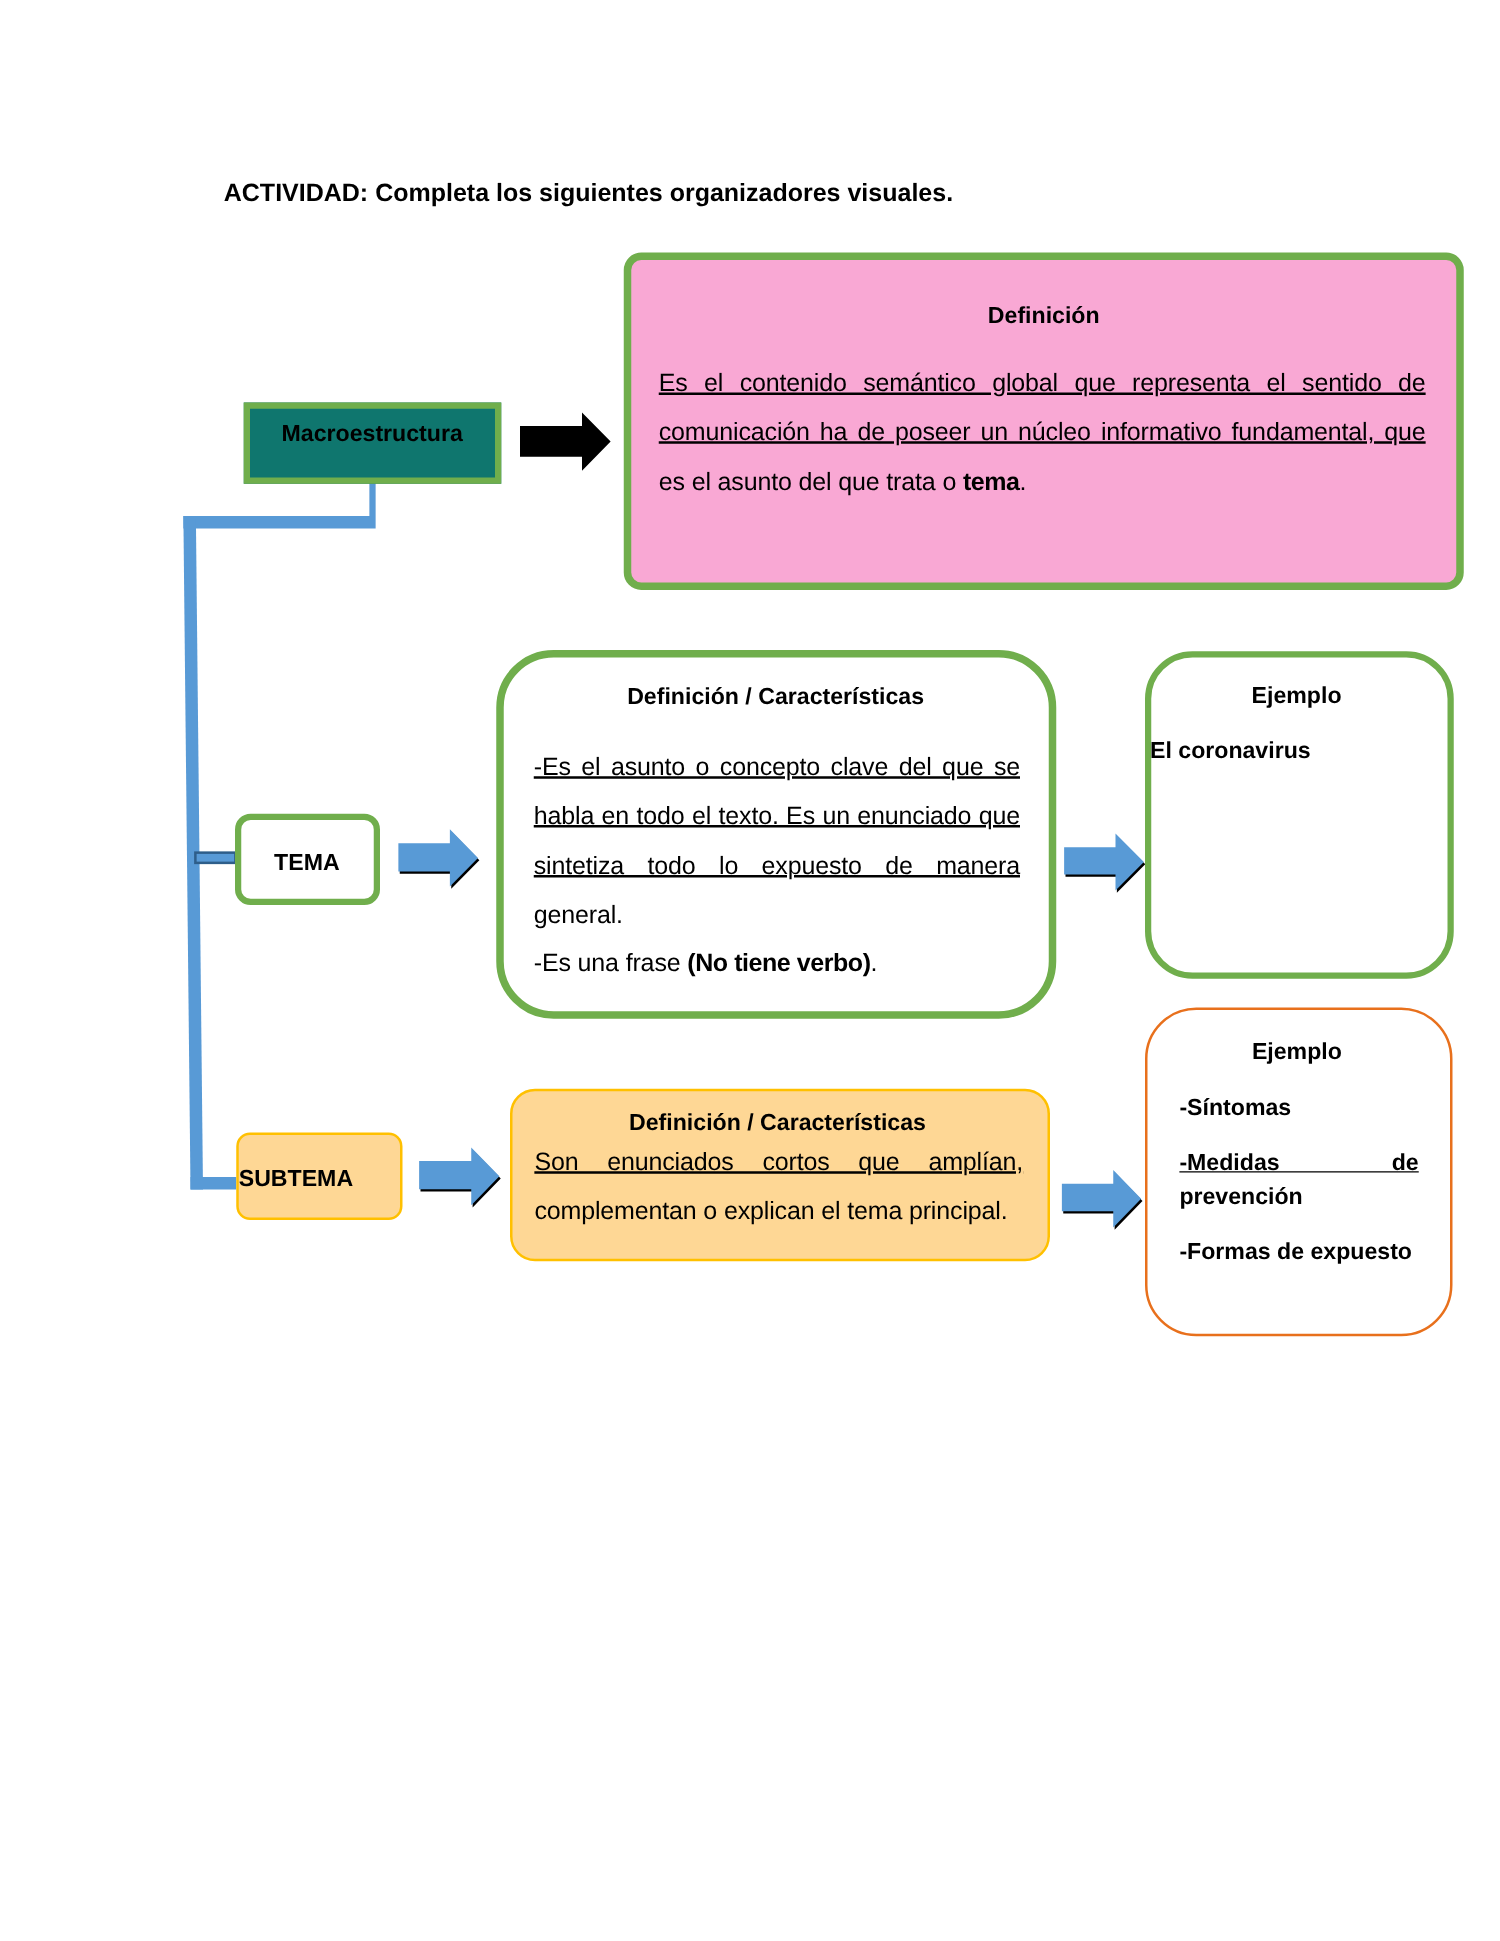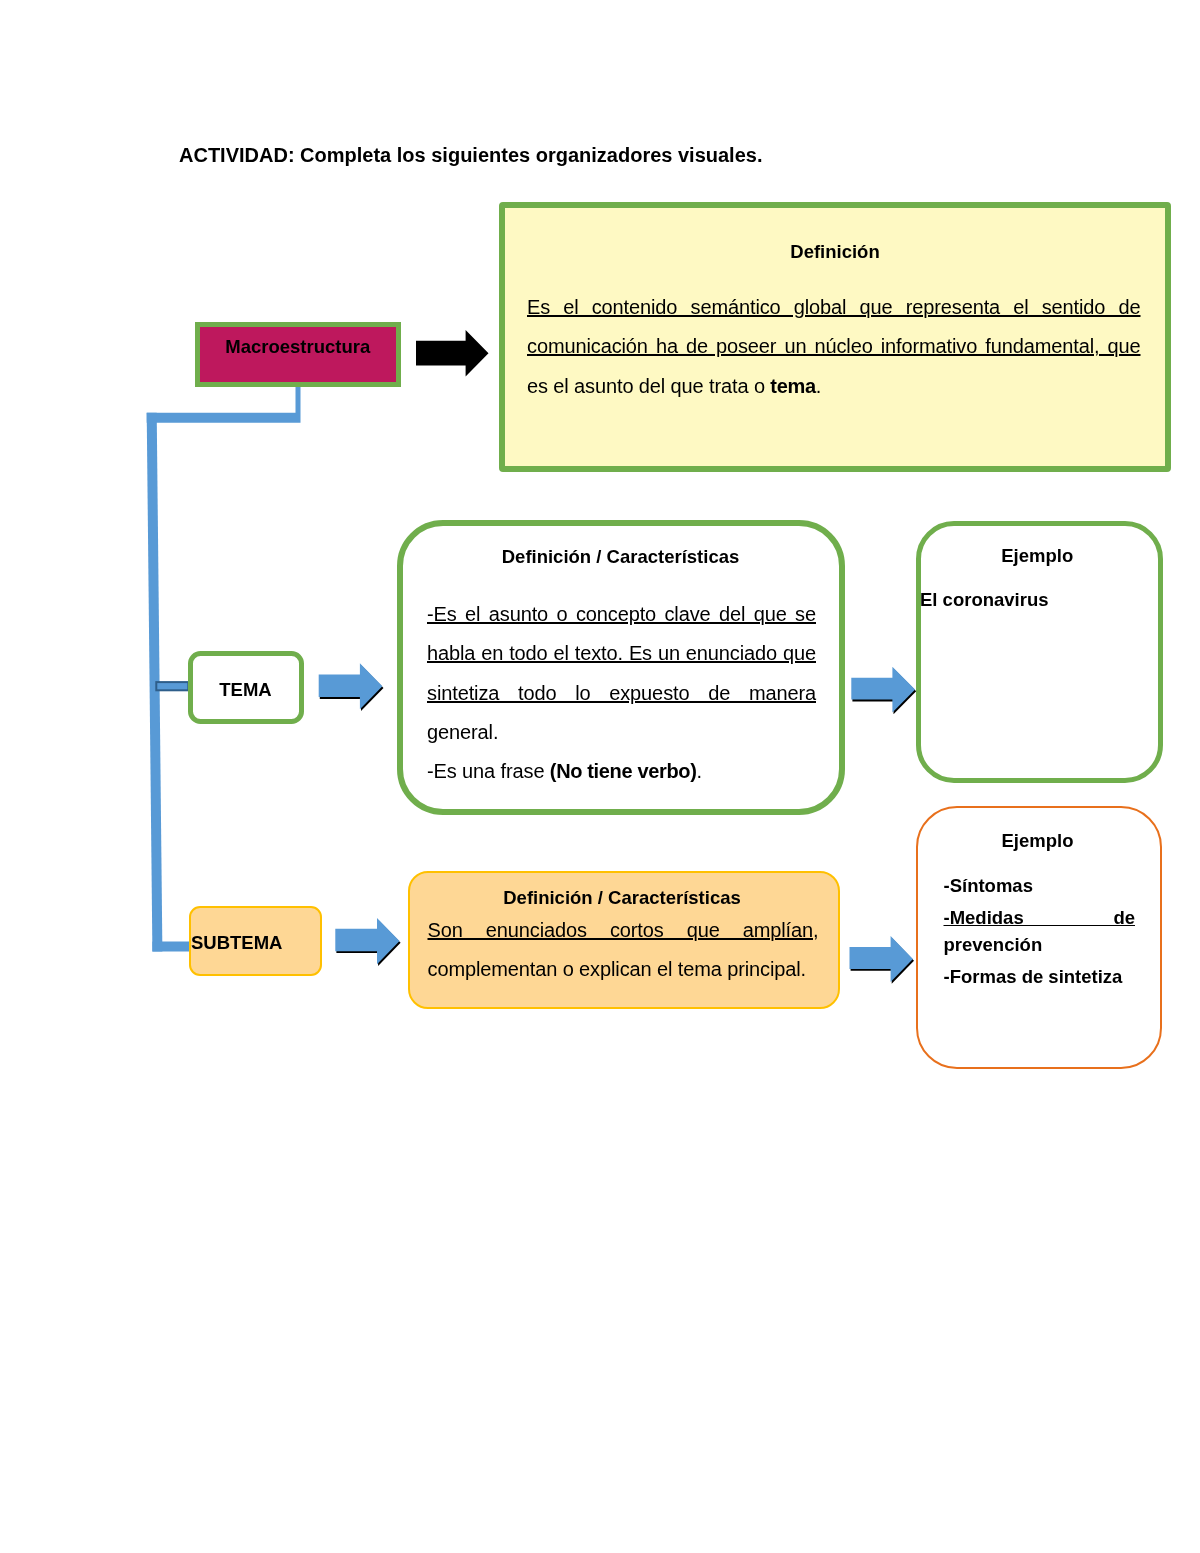--- a/index.html
+++ b/index.html
@@ -12,39 +12,39 @@
 
   
   #title{left:167px;top:143.8px;font-size:20px;font-weight:bold;
          letter-spacing:0px;white-space:nowrap;}
 
   
   #connectors{left:0;top:0;width:1200px;height:1553px;}
 
   
   #n-macro{left:183px;top:322px;width:205.5px;height:65px;
-           border:5px solid #70AE4C;background:#be185d;}
+           border:5px solid #70AE4C;background:#0f766e;}
   #n-macro .lbl{position:absolute;left:0;right:0;top:9px;text-align:center;
                 font-size:18.5px;font-weight:bold;}
 
   
   #n-tema{left:175.5px;top:651px;width:116px;height:73px;
           border:5px solid #70AE4C;border-radius:12.5px;background:#fff;}
   #n-tema .lbl{position:absolute;left:0;right:0;top:23px;text-align:center;
                font-size:18.5px;font-weight:bold;}
 
   
   #n-subtema{left:177px;top:906px;width:133px;height:70px;
              border:2.5px solid #FFC000;border-radius:11px;background:#FED795;}
   #n-subtema .lbl{position:absolute;left:0;right:0;top:24px;text-align:left;
                   font-size:18.5px;font-weight:bold;}
 
   
   #c-def{left:487px;top:202px;width:672px;height:270px;
-         border:6.5px solid #70AE4C;border-radius:4px;background:#fef9c3;}
+         border:6.5px solid #70AE4C;border-radius:14px;background:#f9a8d4;}
   #c-def .hd{position:absolute;left:0;right:0;top:33px;text-align:center;
              font-size:18.5px;font-weight:bold;}
   #c-def .bd{position:absolute;left:22px;width:613.5px;top:80px;
              font-size:20px;line-height:39.4px;letter-spacing:-0.12px;}
   
   .jl{text-align:justify;text-align-last:justify;text-decoration:underline;}
   .bd b{letter-spacing:-0.35px;}
   .jl-l{text-align:left;text-align-last:left;}
   
   .jf{display:flex;justify-content:space-between;}
@@ -74,21 +74,21 @@
   #c-subdef .bd{position:absolute;left:17.5px;width:391px;top:38px;
                 font-size:20px;line-height:38.5px;letter-spacing:-0.12px;}
 
   
   #c-ej2{left:904px;top:806px;width:246px;height:263px;
          border:2.5px solid #E8701C;border-radius:41px;background:#fff;}
   #c-ej2 .hd{position:absolute;left:-3px;right:0;top:21.8px;text-align:center;
              font-size:18.5px;font-weight:bold;}
   #c-ej2 .bd{position:absolute;left:25.5px;width:191.5px;top:64.4px;
              font-size:18.5px;font-weight:bold;line-height:27px;letter-spacing:0px;}
-  #c-ej2 .bd .gap{margin-top:5px;}
+  #c-ej2 .bd .gap{margin-top:17px;}
 </style>
 </head>
 <body>
 
 <div class="page">
 
   <div class="abs" id="title">ACTIVIDAD: Completa los siguientes organizadores visuales.</div>
 
   <svg class="abs" id="connectors" viewBox="0 0 1200 1553" width="1200" height="1553">
 
@@ -166,17 +166,17 @@
       <div class="jl-l">complementan o explican el tema principal.</div>
     </div>
   </div>
 
   <div class="abs" id="c-ej2">
     <div class="hd">Ejemplo</div>
     <div class="bd">
       <div class="jl-l">-Síntomas</div>
       <div class="jl gap">-Medidas de</div>
       <div class="jl-l">prevención</div>
-      <div class="jl-l gap">-Formas de sintetiza</div>
+      <div class="jl-l gap">-Formas de expuesto</div>
     </div>
   </div>
 
 </div>
 
 </body></html>

